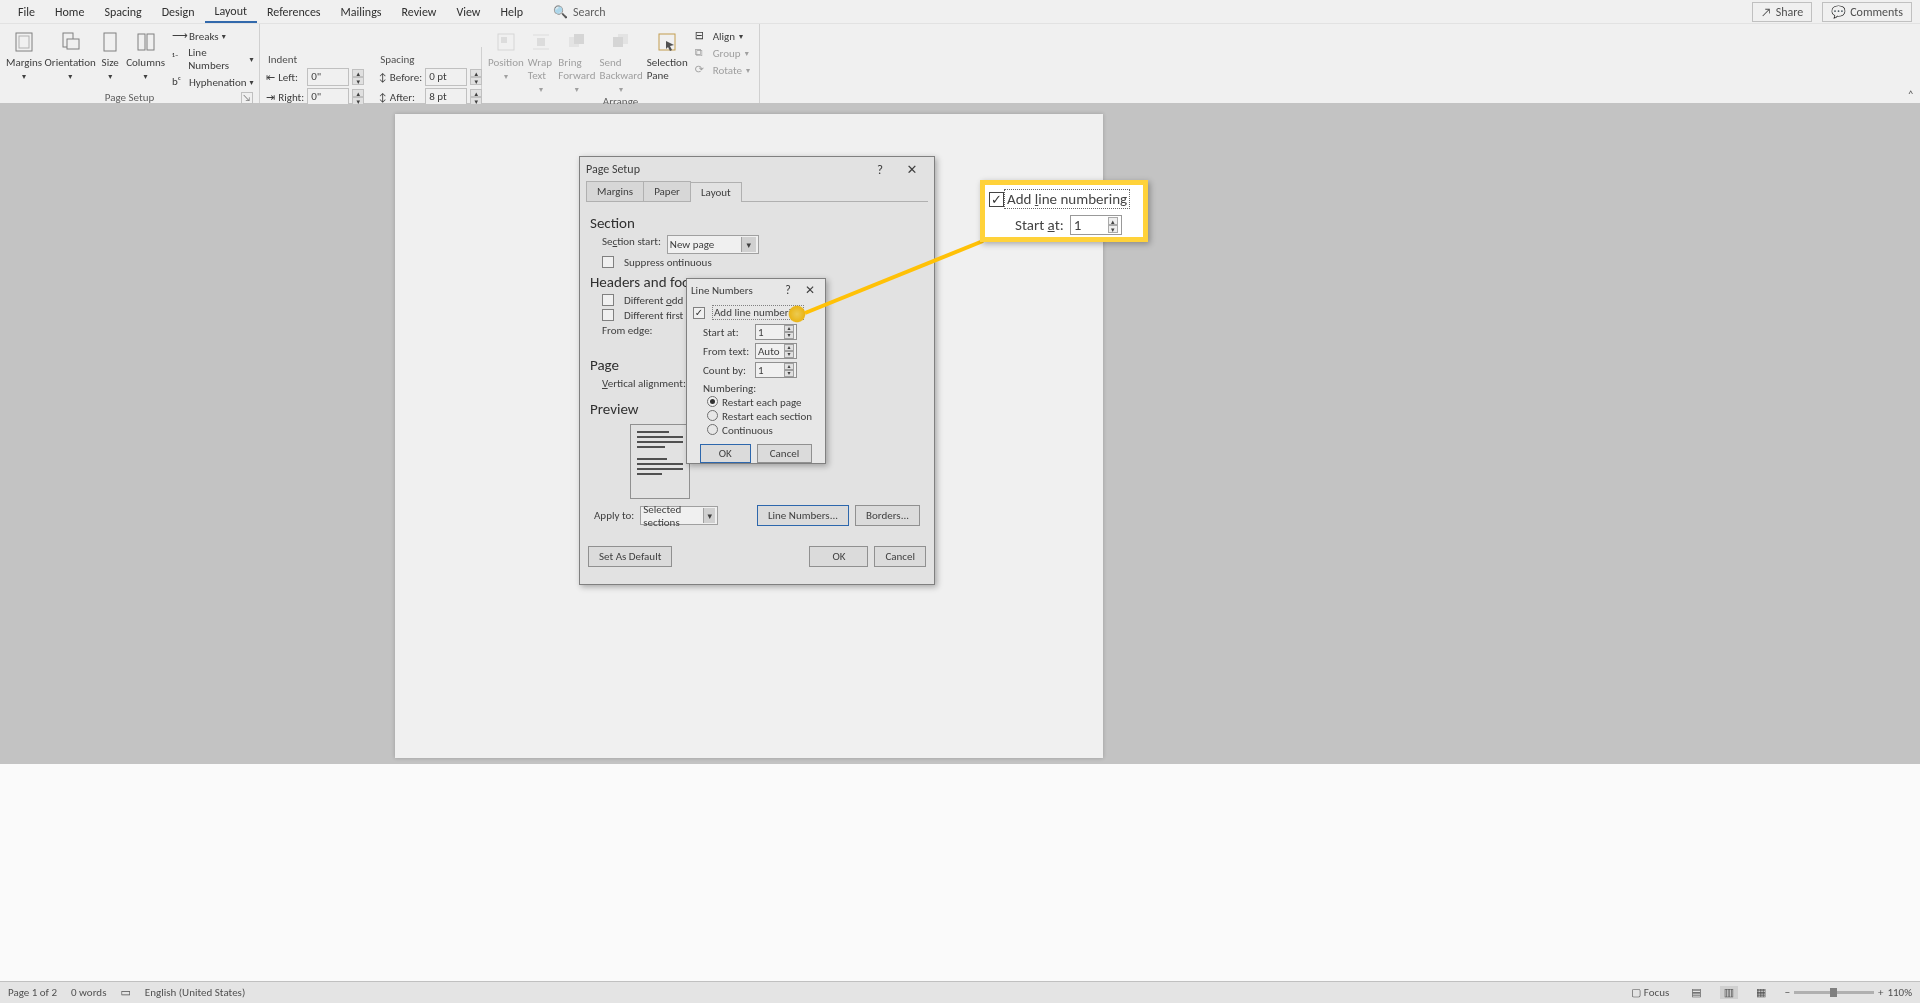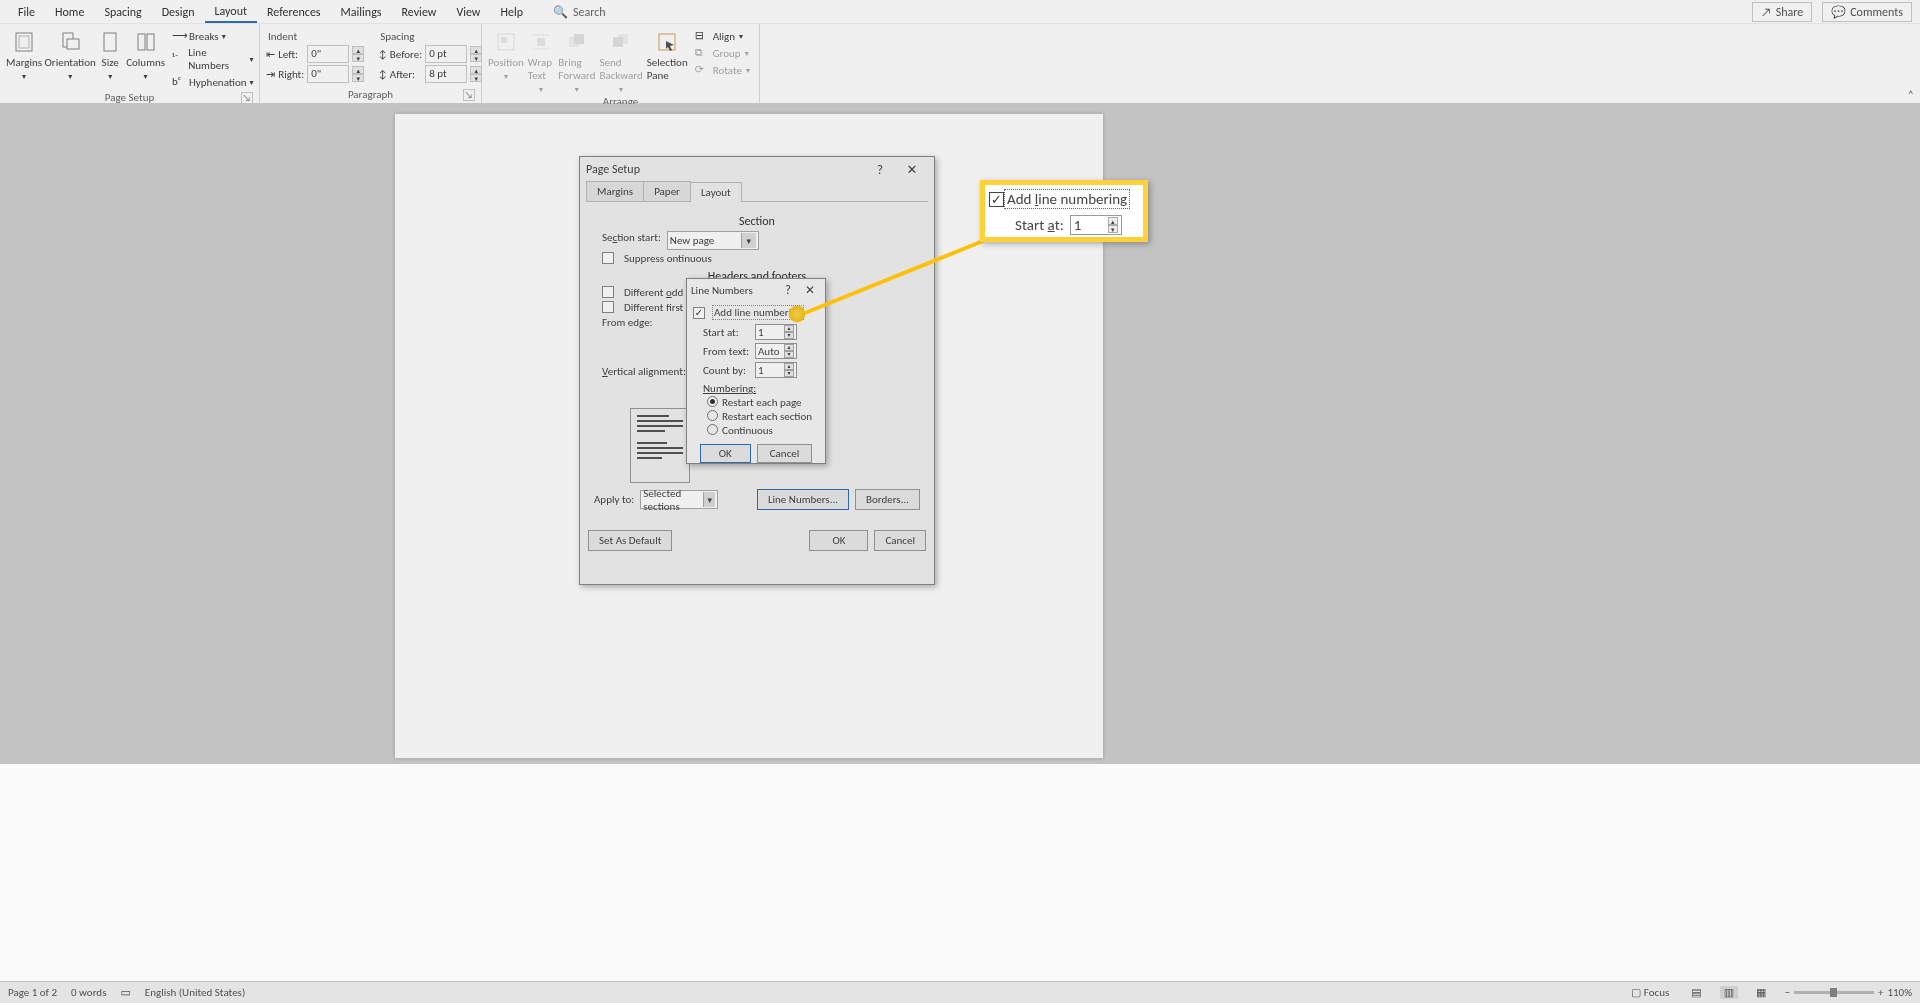--- a/index.html
+++ b/index.html
@@ -53,21 +53,21 @@
 
 .dialog { position:absolute; background:#f0f0f0; border:1px solid #888; box-shadow:2px 2px 6px rgba(0,0,0,.3); font-size:11px; }
 .dialog.pagesetup { top:156px; left:579px; width:356px; height:429px; }
 .dlg-titlebar { display:flex; align-items:center; height:24px; padding:0 6px; font-size:12px; color:#444; }
 .dlg-titlebar .t { flex:1; }
 .dlg-titlebar .wbtn { width:32px; text-align:center; font-size:13px; color:#444; cursor:pointer; }
 .dlg-tabs { display:flex; border-bottom:1px solid #bbb; margin:0 6px; }
 .dlg-tabs .dtab { padding:3px 10px; border:1px solid #bbb; border-bottom:none; background:#e5e5e5; margin-right:-1px; font-size:11px; }
 .dlg-tabs .dtab.active { background:#f0f0f0; position:relative; top:1px; }
 .dlg-body { padding:8px 10px; }
-.sect-label { font-size:12px; color:#333; margin:4px 0 3px 0;text-align:center; }
+.sect-label { font-size:15px; color:#333; margin:4px 0 3px 0; }
 .row { display:flex; align-items:flex-start; gap:6px; margin:2px 0 2px 12px; font-size:11px; }
 .row .lbl { display:inline-block; }
 .row .u { text-decoration:underline; }
 .sel { border:1px solid #aaa; background:#fff; height:19px; font-size:11px; padding:1px 2px; display:flex; align-items:center; justify-content:space-between; }
 .sel .arrow { background:#ddd; border-left:1px solid #aaa; width:15px; height:100%; text-align:center; font-size:9px; line-height:16px;}
 .chk { width:12px; height:12px; border:1px solid #888; background:#fff; display:inline-block; margin-right:4px; vertical-align:middle; }
 
 .preview-box { border:1px solid #999; width:60px; height:75px; margin:6px 0 4px 40px; padding:6px; display:flex; flex-direction:column; gap:3px; }
 .preview-box .ln { height:2px; background:#555; }
 .apply-row { display:flex; align-items:center; gap:6px; margin:6px 4px; }
@@ -210,21 +210,21 @@
           <div class="smallitem">
               <span class="ic">bᶜ</span>
               <span>Hyphenation</span> 
               <span style="font-size:8px;">▾</span>
             </div>
         </div>
       </div>
       <div class="label"><span>Page Setup</span><span class="dlauncher">↘</span></div>
     </div>
 
-    <div class="group" style="width:222px;">
+    <div class="group" style="width:222px;margin-top:23px;">
       <div class="body" style="gap:12px;">
         <div>
           <div class="i-title">Indent</div>
           <div class="indent-grid">
             <span class="genic">⇤</span>
             <span class="lbl">Left:</span>
             <span class="val">0"</span>
             <span class="spin">
                 <div>▴</div>
                 <div>▾</div>
@@ -452,21 +452,21 @@
           </span>
         <span>Count <span class="u">b</span>y:</span>
         <span class="inp">
             <span>1</span>
             <span class="spin">
               <div>▴</div>
               <div>▾</div>
             </span>
           </span>
       </div>
-      <div style="margin:4px 0 1px 10px;text-decoration:underline;">Numbering:</div>
+      <div style="margin:4px 0 1px 10px;">Numbering:</div>
       <div class="ln-radio">
           <span class="r sel"></span>
           <span>Restart each <span class="u">p</span>age</span>
         </div>
       <div class="ln-radio">
           <span class="r"></span>
           <span>Restart each <span class="u">s</span>ection</span>
         </div>
       <div class="ln-radio">
           <span class="r"></span>

